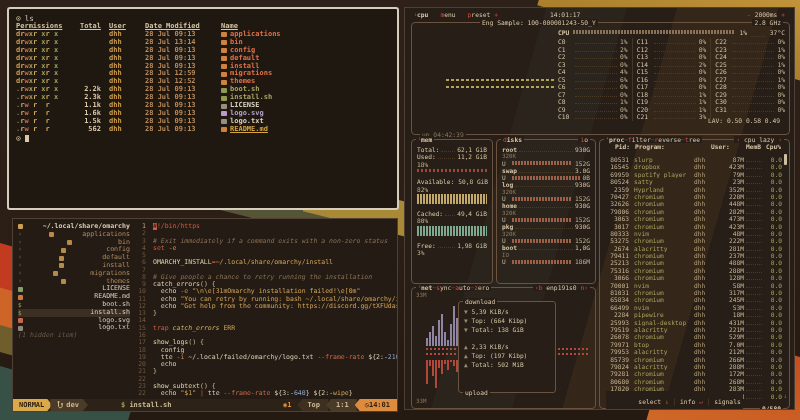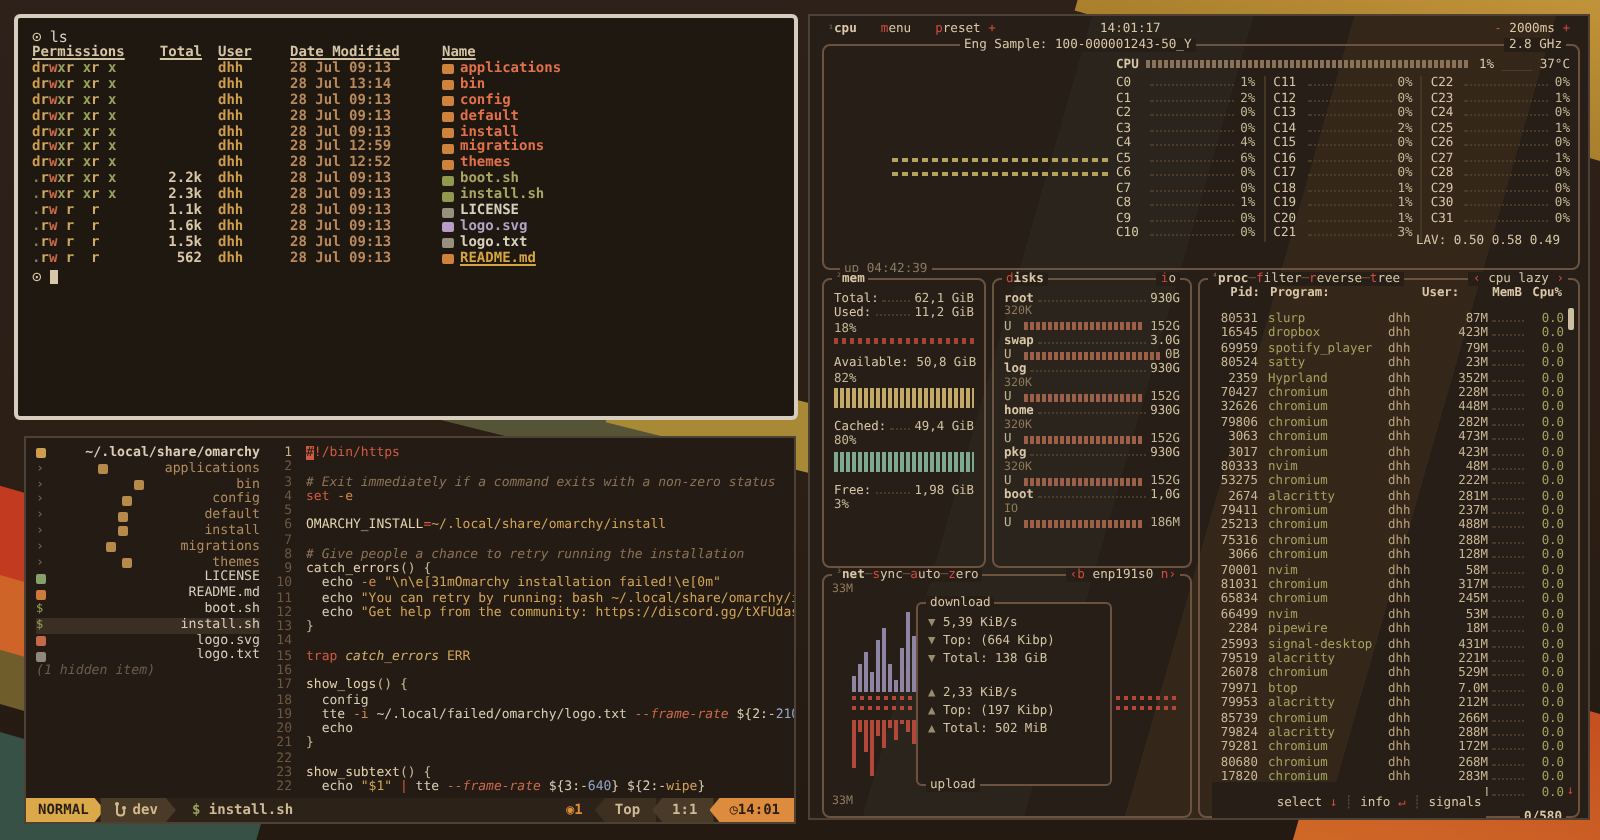--- a/index.html
+++ b/index.html
@@ -43,36 +43,36 @@
   .tic{display:inline-block;width:5px;height:5px;border-radius:1px;margin-right:3px;flex:none;}
   .tic-sh{color:#9aa35c;margin-right:3px;font-size:6px;}
   .ed-code{flex:1;padding-top:4px;overflow:hidden;}
   .cl{display:flex;font-size:6.5px;line-height:7.27px;white-space:pre;}
   .gut{width:16px;text-align:right;color:#6e5741;margin-right:7px;flex:none;}
   .gut-cur{color:#c9ae83;}
   .s-cursor{background:#cf5b43;color:#241c15;}
   .s-shebang,.s-kw,.s-op,.s-pipe{color:#cf5b43;}
   .s-comment{color:#8a7257;font-style:italic;}
   .s-flag{color:#cf8a4e;}
-  .s-flagit{color:#c96a4a;font-style:italic;}
+  .s-flagit{color:#c96a4a;}
   .s-str,.s-arg{color:#d2a456;}
   .s-var,.s-fn{color:#e2d3ae;font-weight:normal;}
   .s-fnref{color:#d2b36a;font-style:italic;}
   .s-punct{color:#c9b795;}
   .s-plain{color:#d9cdb5;}
   .s-num{color:#93a6c9;}
   
   .ed-status{height:12px;flex:none;display:flex;align-items:stretch;background:#2d2217;
     font-size:7px;font-weight:bold;line-height:12px;white-space:pre;}
   .sb-mode{background:#dba949;color:#2a1e12;padding:0 8px 0 6px;
     clip-path:polygon(0 0,calc(100% - 5px) 0,100% 50%,calc(100% - 5px) 100%,0 100%);}
   .sb-branch{background:#4a3a28;color:#d3b98c;padding:0 9px 0 7px;margin-left:-2px;
     clip-path:polygon(0 0,calc(100% - 5px) 0,100% 50%,calc(100% - 5px) 100%,0 100%);
     display:flex;align-items:center;gap:3px;}
-  .sb-file{padding:0 8px;color:#cdbb97;}
+  .sb-file{padding:0 8px;color:#cdbb97;margin-left:25px;}
   .sb-file .dollar{color:#9aa35c;}
   .sb-right{margin-left:auto;display:flex;align-items:stretch;}
   .sb-diag{color:#dd8b3c;padding:0 6px;}
   .sb-top{background:#3e3020;color:#cdbb97;padding:0 8px 0 10px;
     clip-path:polygon(0 50%,5px 0,100% 0,100% 100%,5px 100%);}
   .sb-pos{background:#4a3a28;color:#cdbb97;padding:0 8px 0 10px;margin-left:-2px;
     clip-path:polygon(0 50%,5px 0,100% 0,100% 100%,5px 100%);}
   .sb-clock{background:#dd8b3c;color:#2a1e12;padding:0 7px 0 10px;margin-left:-2px;
     clip-path:polygon(0 50%,5px 0,100% 0,100% 100%,5px 100%);}
   

